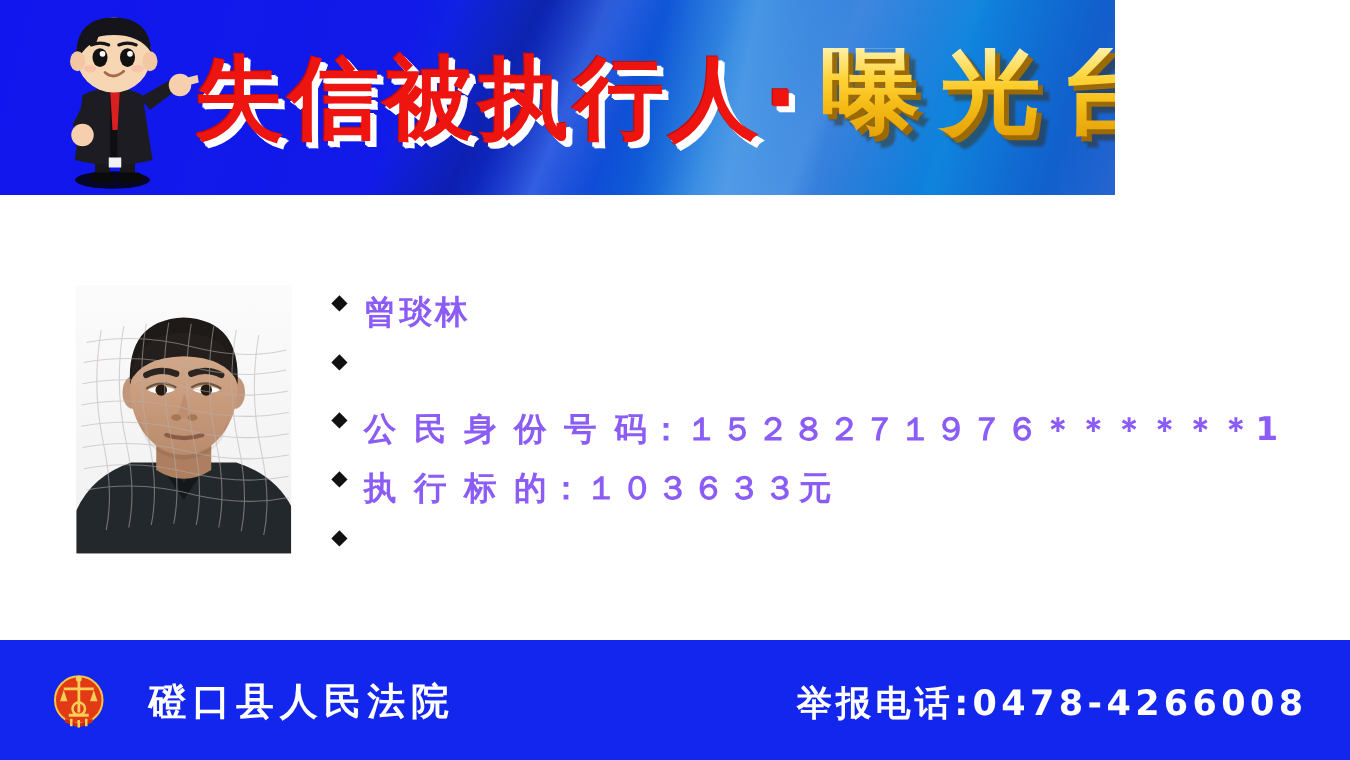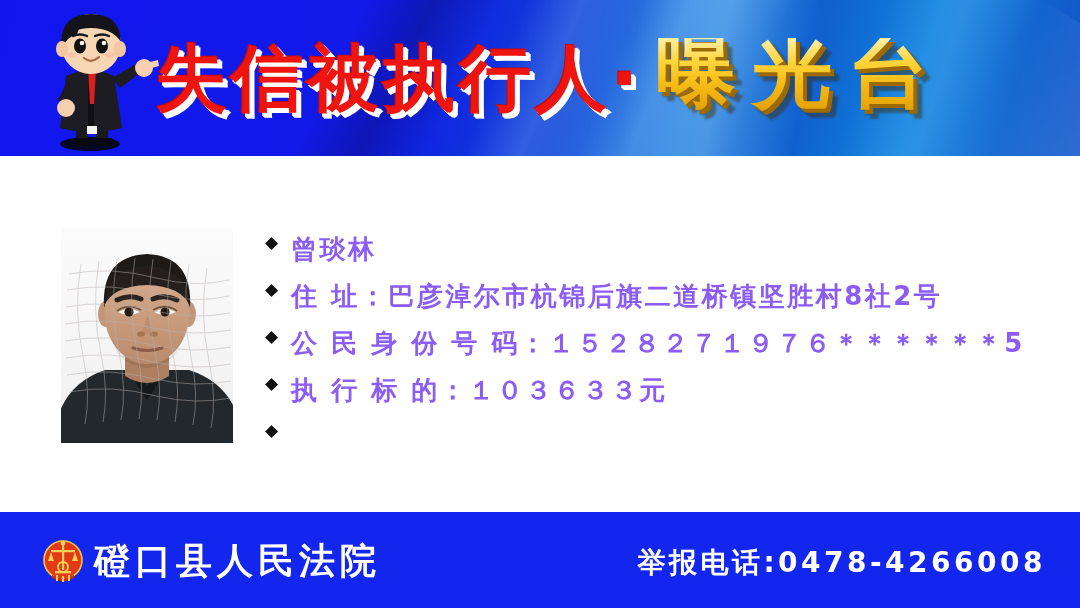--- a/index.html
+++ b/index.html
@@ -7,21 +7,21 @@
 
   #poster{
     position:relative;
     width:1080px;height:608px;
     overflow:hidden;
     background:#ffffff;
   }
 
   
   .banner{
-    position:absolute;left:0;top:0;width:1080px;height:156px;
+    position:absolute;left:0;top:0;width:892px;height:156px;
     overflow:hidden;
     background:
       linear-gradient(112deg,
         rgba(255,255,255,0.00) 0%,
         rgba(255,255,255,0.00) 46%,
         rgba(150,200,255,0.26) 51%,
         rgba(255,255,255,0.00) 56%,
         rgba(255,255,255,0.00) 100%),
       linear-gradient(100deg,
         rgba(255,255,255,0.00) 58%,
@@ -134,22 +134,22 @@
     position:absolute;left:0;top:512px;width:1080px;height:96px;
     background:#1326ee;
   }
   .court{
     position:absolute;left:38px;top:24px;
     display:flex;align-items:center;
   }
   .emblem{width:50px;height:50px;}
   .court-name{
     font-family:Liberation Serif, serif;
-    font-size:36px;font-weight:bold;color:#ffffff;
-    letter-spacing:5px;margin-left:6px;
+    font-size:30px;font-weight:bold;color:#ffffff;
+    letter-spacing:5px;margin-left:31px;
   }
   .hotline{
     position:absolute;right:34px;top:32px;
     font-family:"DejaVu Sans","Liberation Sans",sans-serif;
     font-size:28px;font-weight:bold;color:#ffffff;
     letter-spacing:3.5px;
   }
 </style>
 </head>
 <body>
@@ -285,25 +285,24 @@
       </svg>
     </div>
 
     <div class="info">
       <div class="info-row">
         <span class="bullet">◆</span>
         <span class="info-text">曾琰林</span>
       </div>
       <div class="info-row">
         <span class="bullet">◆</span>
-        <span class="info-text">住 址：巴彦淖尔市杭锦后旗二道桥镇坚胜村8社2号</span>
-      </div>
-      <div class="info-row">
-        <span class="bullet">◆</span>
-        <span class="info-text">公 民 身 份 号 码：１５２８２７１９７６＊＊＊＊＊＊5</span>
+      </div>
+      <div class="info-row">
+        <span class="bullet">◆</span>
+        <span class="info-text">公 民 身 份 号 码：１５２８２７１９７６＊＊＊＊＊＊1</span>
       </div>
       <div class="info-row">
         <span class="bullet">◆</span>
         <span class="info-text">执 行 标 的：１０３６３３元</span>
       </div>
       <div class="info-row">
         <span class="bullet">◆</span>
       </div>
     </div>
 

